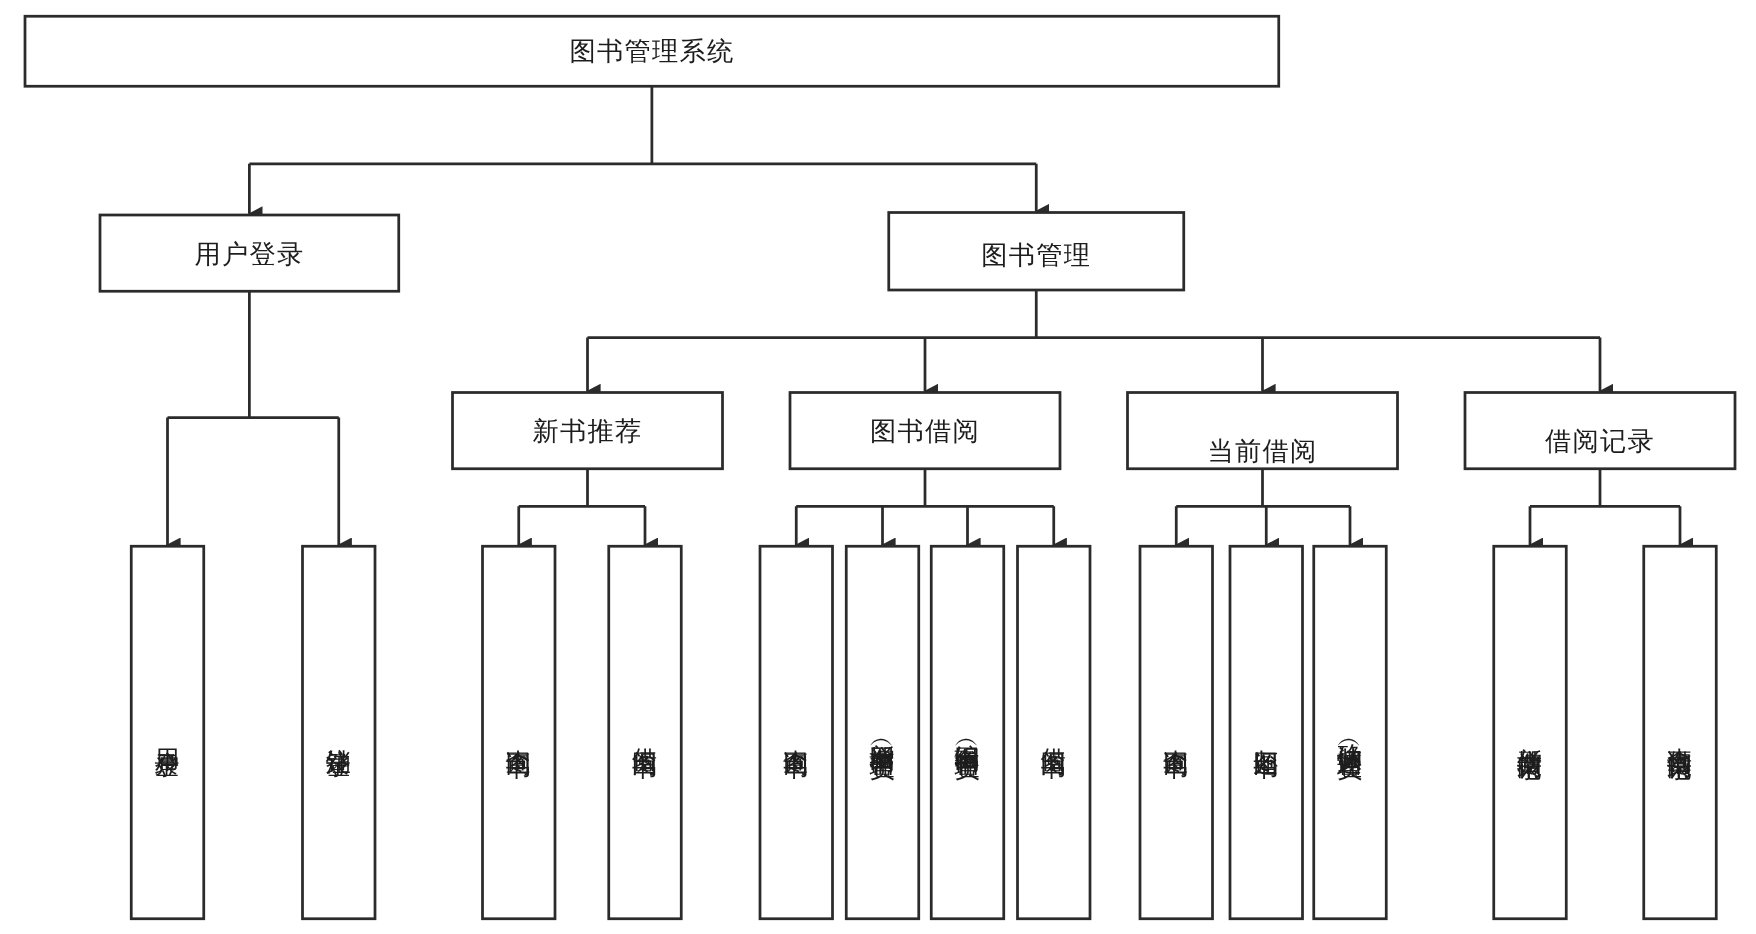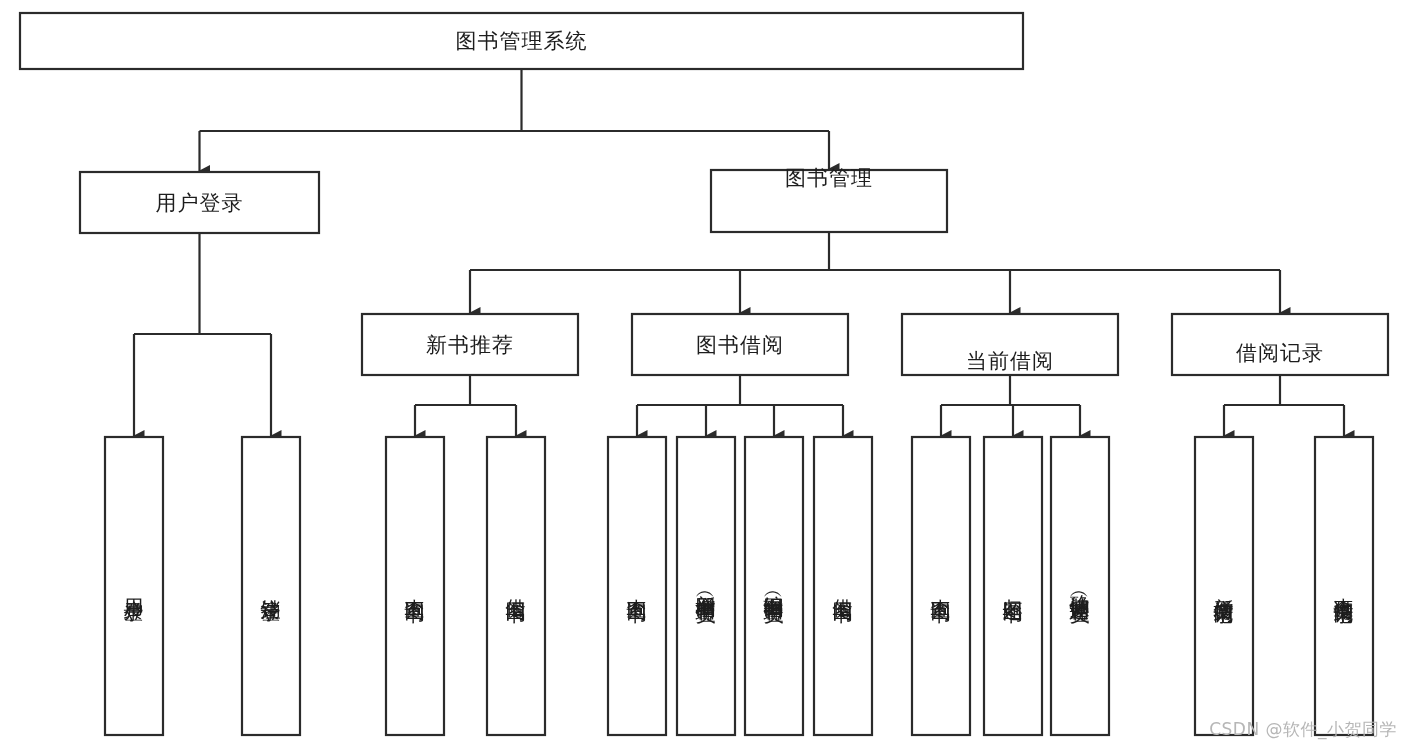--- a/index.html
+++ b/index.html
@@ -155,21 +155,21 @@
       </g>
   </svg>
 
   <div id="label-layer">
       <div class="hlabel-wrap" style="left: 20px; top: 13px; width: 1003px; height: 56px;">
         <span class="hlabel-text">图书管理系统</span>
       </div>
       <div class="hlabel-wrap" style="left: 80px; top: 172px; width: 239px; height: 61px;">
         <span class="hlabel-text">用户登录</span>
       </div>
-      <div class="hlabel-wrap" style="left: 711px; top: 154px; width: 236px; height: 48px;">
+      <div class="hlabel-wrap" style="left: 711px; top: 180px; width: 236px; height: 48px;">
         <span class="hlabel-text">图书管理</span>
       </div>
       <div class="vlabel-wrap" style="left: 105px; top: 437px; width: 58px; height: 298px;">
         <span class="vlabel-text">用户登录</span>
       </div>
       <div class="vlabel-wrap" style="left: 242px; top: 437px; width: 58px; height: 298px;">
         <span class="vlabel-text">注销登录</span>
       </div>
       <div class="hlabel-wrap" style="left: 362px; top: 314px; width: 216px; height: 61px; text-align: right;">
         <span class="hlabel-text">新书推荐</span>
@@ -211,14 +211,13 @@
         <span class="vlabel-text">确认归还（管理员）</span>
       </div>
       <div class="vlabel-wrap" style="left: 1195px; top: 437px; width: 58px; height: 298px;">
         <span class="vlabel-text">新增借阅记录</span>
       </div>
       <div class="vlabel-wrap" style="left: 1315px; top: 437px; width: 58px; height: 298px;">
         <span class="vlabel-text">查询借阅记录</span>
       </div>
     </div>
 
-  <div id="watermark">CSDN @软件_小贺同学</div>
 </div>
 
 </body></html>

